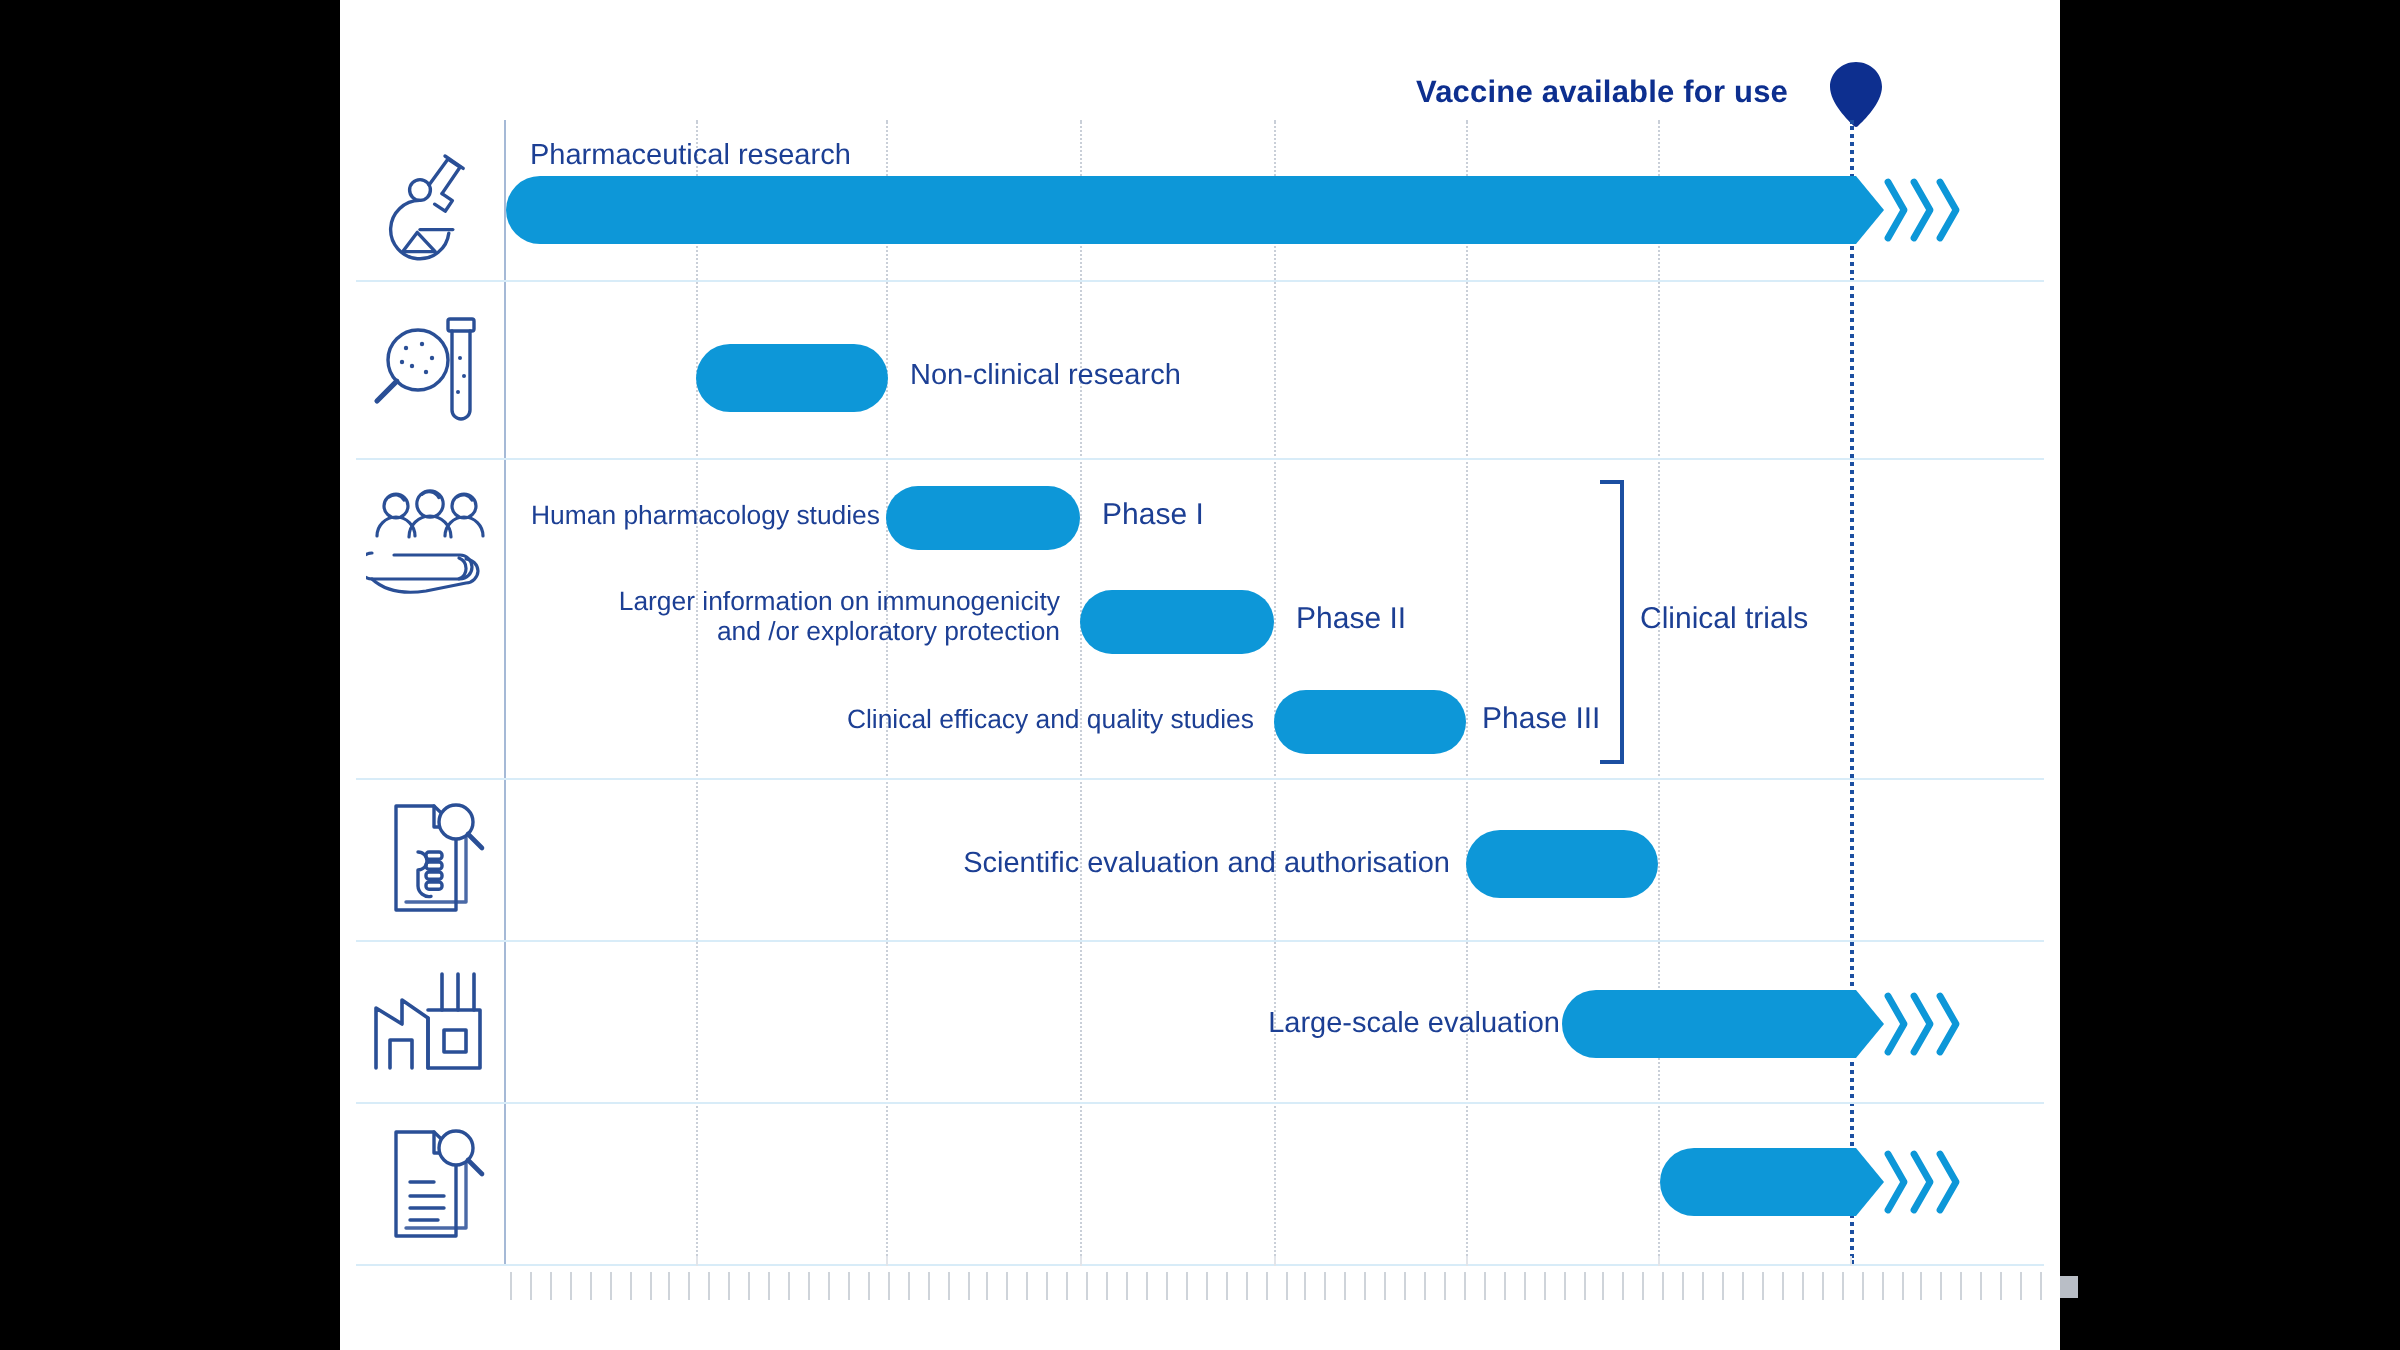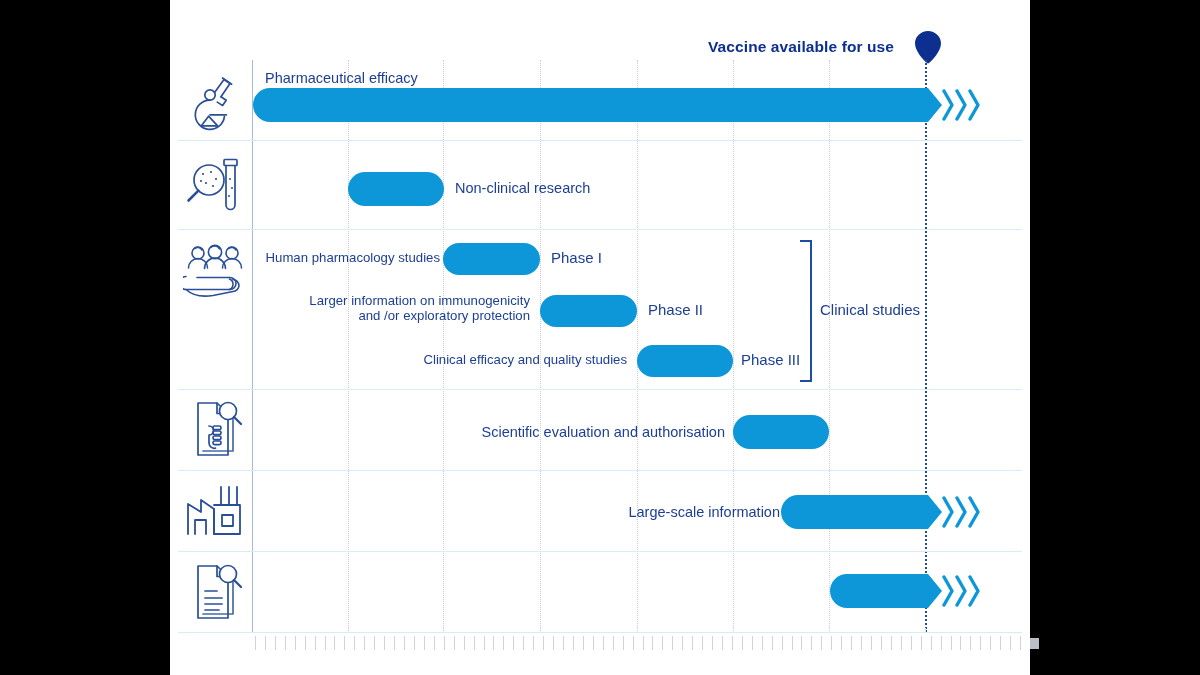--- a/index.html
+++ b/index.html
@@ -91,21 +91,21 @@
       <svg width="62" height="62" viewBox="0 0 62 62" fill="none" stroke="#2a4f96" stroke-width="1.7" stroke-linecap="round" stroke-linejoin="round">
         <circle cx="26" cy="22" r="5.2"></circle>
         <path d="M30.6 19.4 L40 6.5 L46 10.6 L37 23.8"></path>
         <path d="M38.5 5.0 L47.6 11.2"></path>
         <path d="M37 23.8 L42.2 27.3 L38.6 32.6 L33.3 29.1"></path>
         <path d="M26 27.2 A14.6 14.6 0 1 0 40.4 43.6"></path>
         <path d="M26 41.8 L42.4 41.8"></path>
         <path d="M24.6 43.2 L17.4 52.8 L33.6 52.8 Z"></path>
       </svg>
     </div>
-    <div class="lbl" style="left:95px;top:70px;font-size:14.5px;">Pharmaceutical efficacy</div>
+    <div class="lbl" style="left:95px;top:70px;font-size:14.5px;">Pharmaceutical research</div>
     <div class="bar" style="left:83px;top:88px;width:675px;height:34px;border-radius:999px 0 0 999px;"></div>
     <div class="arrowpoint" style="left:758px;top:88px;border-top:17px solid transparent;border-bottom:17px solid transparent;border-left:14px solid #0d97d8;"></div>
     <div class="chevrons" style="left:772px;top:88px;height:34px;">
       <svg width="12" height="34" viewBox="0 0 12 34">
           <path d="M2 3 L10 17 L2 31" fill="none" stroke="#0d97d8" stroke-width="3.4" stroke-linecap="round" stroke-linejoin="round"></path>
         </svg>
       <svg width="12" height="34" viewBox="0 0 12 34">
           <path d="M2 3 L10 17 L2 31" fill="none" stroke="#0d97d8" stroke-width="3.4" stroke-linecap="round" stroke-linejoin="round"></path>
         </svg>
       <svg width="12" height="34" viewBox="0 0 12 34">
@@ -157,21 +157,21 @@
     <div class="lbl r" style="left:50px;top:294px;width:310px;font-size:13.2px;">Larger information on immunogenicity
 and /or exploratory protection</div>
     <div class="bar" style="left:370px;top:295px;width:97px;height:32px;"></div>
     <div class="lbl l" style="left:478px;top:302px;font-size:15px;">Phase II</div>
 
     <div class="lbl r" style="left:130px;top:353px;width:327px;font-size:13.2px;">Clinical efficacy and quality studies</div>
     <div class="bar" style="left:467px;top:345px;width:96px;height:32px;"></div>
     <div class="lbl l" style="left:571px;top:352px;font-size:15px;">Phase III</div>
 
     <div class="bracket" style="left:630px;top:240px;width:10px;height:138px;"></div>
-    <div class="lbl l" style="left:650px;top:302px;font-size:15px;">Clinical studies</div>
+    <div class="lbl l" style="left:650px;top:302px;font-size:15px;">Clinical trials</div>
 
     <div class="iconcell" style="top:398px;height:62px;">
       <svg width="58" height="62" viewBox="0 0 58 62" fill="none" stroke="#2a4f96" stroke-width="1.7" stroke-linecap="round" stroke-linejoin="round">
         <path d="M12 5 L31 5 L42 15.5 L42 57 L12 57 Z" fill="#fff"></path>
         <path d="M31 5 L31 15.5 L42 15.5"></path>
         <path d="M42 11 L47 11 L47 53 L17 53" opacity=".85"></path>
         <circle cx="42" cy="13" r="8.5" fill="#fff"></circle>
         <path d="M48 19 L55 26" stroke-width="2.3"></path>
         <path d="M23 28 a4.5 4.5 0 1 1 0 9 L23 45 a5.5 5.5 0 0 0 6.5 5.2"></path>
         <rect x="27" y="28" width="8" height="3.6" rx="1.5"></rect>
@@ -189,21 +189,21 @@
         <path d="M30 52 L56 52 L56 5 L44 5 L44 52" opacity="0"></path>
         <path d="M30 27 L30 52 L56 52 L56 23 L30 23"></path>
         <path d="M37 5 L37 23"></path>
         <path d="M45 5 L45 23"></path>
         <path d="M53 5 L53 23"></path>
         <path d="M36 5 L54 5" opacity="0"></path>
         <path d="M11 52 L11 38 L22 38 L22 52"></path>
         <rect x="38" y="33" width="11" height="11"></rect>
       </svg>
     </div>
-    <div class="lbl r" style="left:290px;top:504px;width:320px;font-size:14.5px;">Large-scale information</div>
+    <div class="lbl r" style="left:290px;top:504px;width:320px;font-size:14.5px;">Large-scale evaluation</div>
     <div class="bar" style="left:611px;top:495px;width:147px;height:34px;border-radius:999px 0 0 999px;"></div>
     <div class="arrowpoint" style="left:758px;top:495px;border-top:17px solid transparent;border-bottom:17px solid transparent;border-left:14px solid #0d97d8;"></div>
     <div class="chevrons" style="left:772px;top:495px;height:34px;">
       <svg width="12" height="34" viewBox="0 0 12 34">
           <path d="M2 3 L10 17 L2 31" fill="none" stroke="#0d97d8" stroke-width="3.4" stroke-linecap="round" stroke-linejoin="round"></path>
         </svg>
       <svg width="12" height="34" viewBox="0 0 12 34">
           <path d="M2 3 L10 17 L2 31" fill="none" stroke="#0d97d8" stroke-width="3.4" stroke-linecap="round" stroke-linejoin="round"></path>
         </svg>
       <svg width="12" height="34" viewBox="0 0 12 34">

